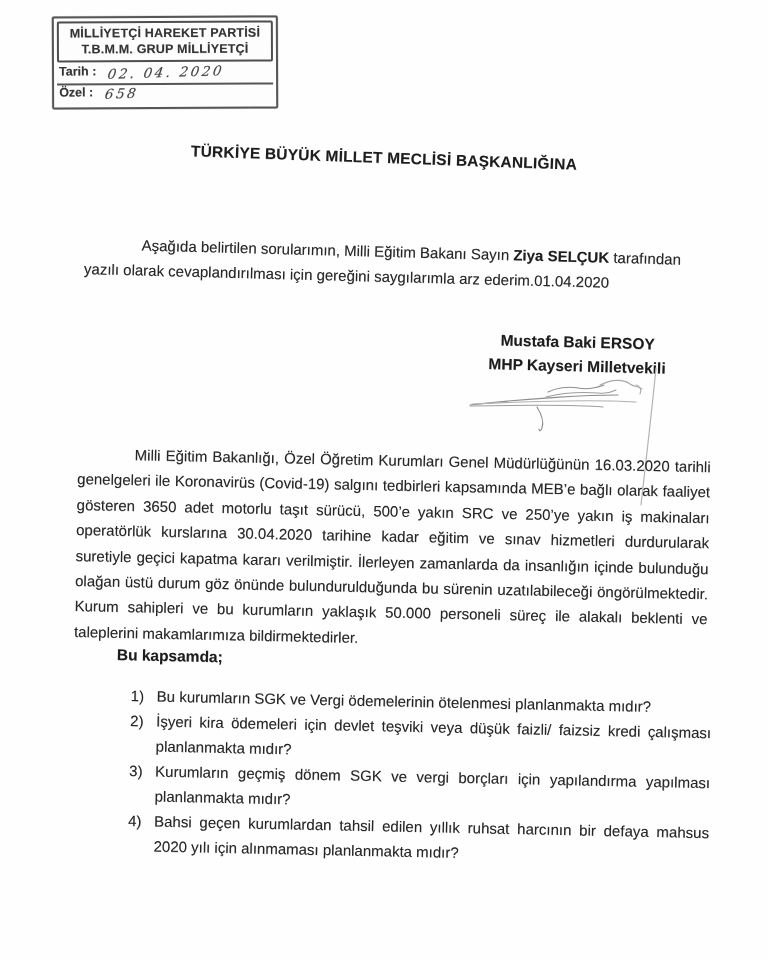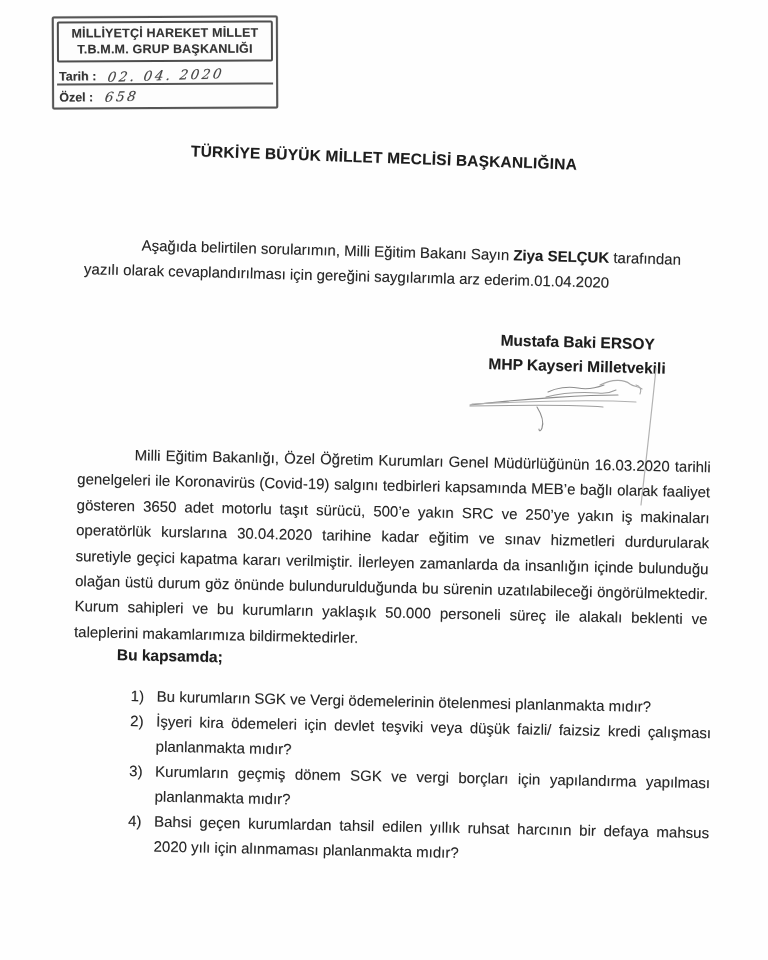--- a/index.html
+++ b/index.html
@@ -29,21 +29,21 @@
     border-radius: 2px;
     text-align: center;
     font-weight: 700;
     font-size: 12.5px;
     line-height: 16px;
     padding: 2px 0 3px 0;
     color: #343434;
     letter-spacing: 0.2px;
   }
   .stamp-row {
-    display: flex; align-items: flex-end;
+    display: flex; align-items: flex-start;
     font-size: 12.5px; font-weight: 700;
     color: #343434;
     height: 19px;
     padding: 0 2px;
   }
   .stamp-row.first { border-bottom: 2px solid #565656; margin-top: 2px; }
   .stamp-value {
     font-family: "DejaVu Serif", serif;
     font-style: italic;
     font-weight: 400;
@@ -122,22 +122,22 @@
   .q-num { flex: 0 0 22px; }
   .q-text { flex: 1; text-align: justify; padding-left: 4px; }
 </style>
 </head>
 <body>
 
 <div class="page">
 
   <div class="stamp scan-text">
     <div class="stamp-org">
-      <div>MİLLİYETÇİ HAREKET MİLLET</div>
-      <div>T.B.M.M. GRUP BAŞKANLIĞI</div>
+      <div>MİLLİYETÇİ HAREKET PARTİSİ</div>
+      <div>T.B.M.M. GRUP MİLLİYETÇİ</div>
     </div>
     <div class="stamp-row first">
       <span>Tarih :</span>
       <span class="stamp-value">02. 04. 2020</span>
     </div>
     <div class="stamp-row">
       <span>Özel :</span>
       <span class="stamp-value">658</span>
     </div>
   </div>

